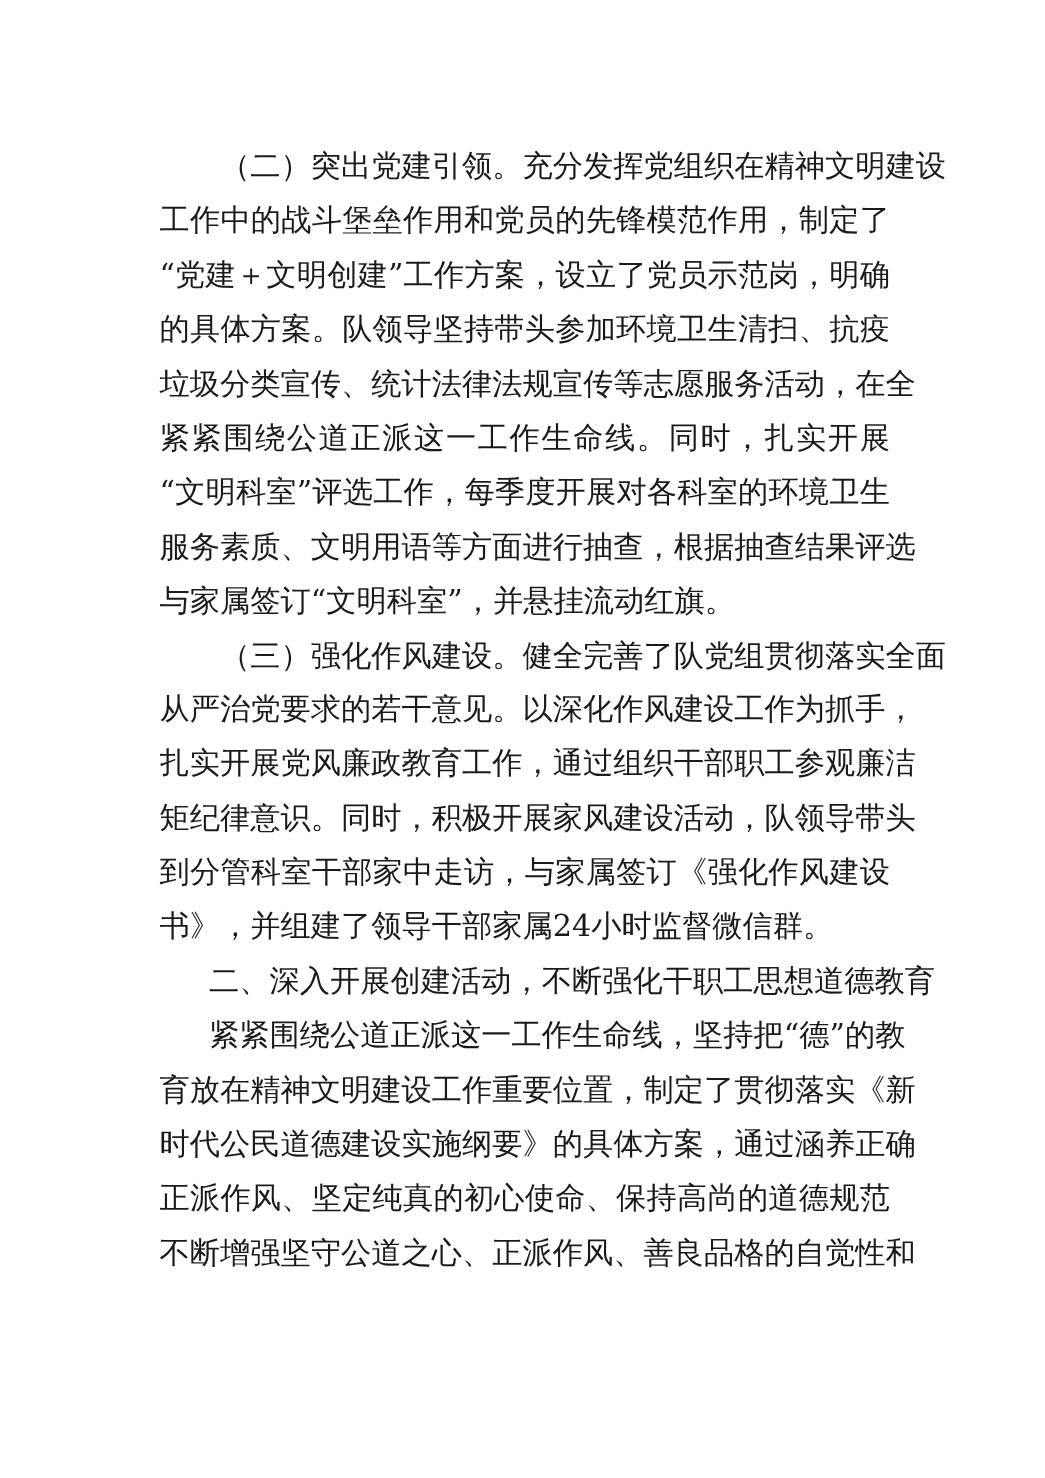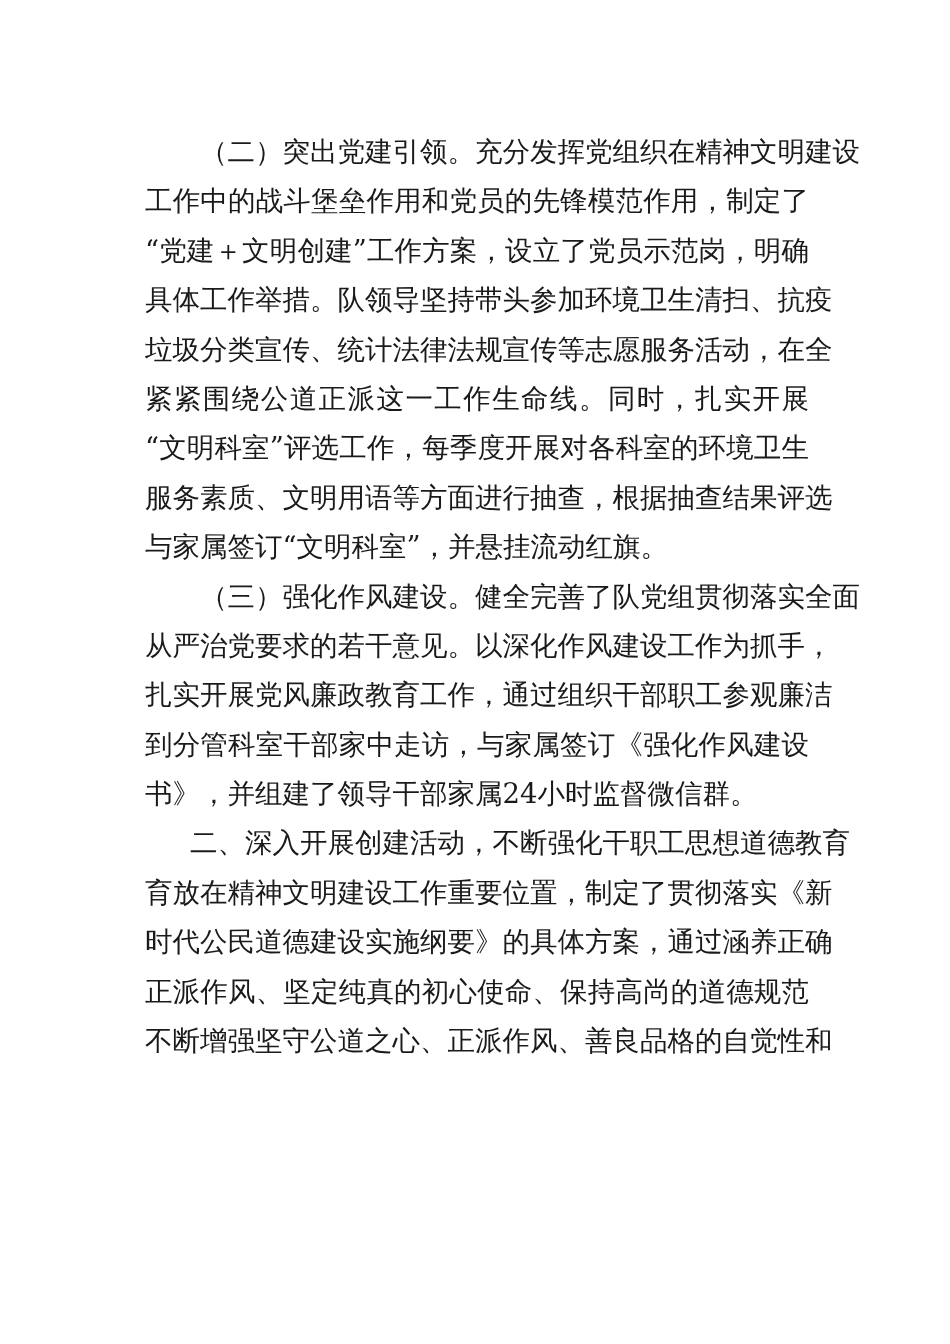--- a/index.html
+++ b/index.html
@@ -27,41 +27,43 @@
 </head>
 <body>
 
 <div class="page">
   <div class="content">
 
     <div>
       <div class="line indent">（二）突出党建引领。充分发挥党组织在精神文明建设</div>
       <div class="line">工作中的战斗堡垒作用和党员的先锋模范作用，制定了</div>
       <div class="line">“党建＋文明创建”工作方案，设立了党员示范岗，明确</div>
-      <div class="line">具体工作举措。队领导坚持带头参加环境卫生清扫、抗疫</div>
+      <div class="line">的具体方案。队领导坚持带头参加环境卫生清扫、抗疫</div>
       <div class="line">垃圾分类宣传、统计法律法规宣传等志愿服务活动，在全</div>
       <div class="line">紧紧围绕公道正派这一工作生命线。同时，扎实开展</div>
       <div class="line">“文明科室”评选工作，每季度开展对各科室的环境卫生</div>
       <div class="line">服务素质、文明用语等方面进行抽查，根据抽查结果评选</div>
       <div class="line last">与家属签订“文明科室”，并悬挂流动红旗。</div>
     </div>
 
     <div>
       <div class="line indent">（三）强化作风建设。健全完善了队党组贯彻落实全面</div>
       <div class="line">从严治党要求的若干意见。以深化作风建设工作为抓手，</div>
       <div class="line">扎实开展党风廉政教育工作，通过组织干部职工参观廉洁</div>
+      <div class="line">矩纪律意识。同时，积极开展家风建设活动，队领导带头</div>
       <div class="line">到分管科室干部家中走访，与家属签订《强化作风建设</div>
       <div class="line last">书》，并组建了领导干部家属24小时监督微信群。</div>
     </div>
 
     <div>
       <div class="line indent-small last">二、深入开展创建活动，不断强化干职工思想道德教育</div>
     </div>
 
     <div>
+      <div class="line indent-small">紧紧围绕公道正派这一工作生命线，坚持把“德”的教</div>
       <div class="line">育放在精神文明建设工作重要位置，制定了贯彻落实《新</div>
       <div class="line">时代公民道德建设实施纲要》的具体方案，通过涵养正确</div>
       <div class="line">正派作风、坚定纯真的初心使命、保持高尚的道德规范</div>
       <div class="line">不断增强坚守公道之心、正派作风、善良品格的自觉性和</div>
     </div>
 
   </div>
 </div>
 
 </body></html>

